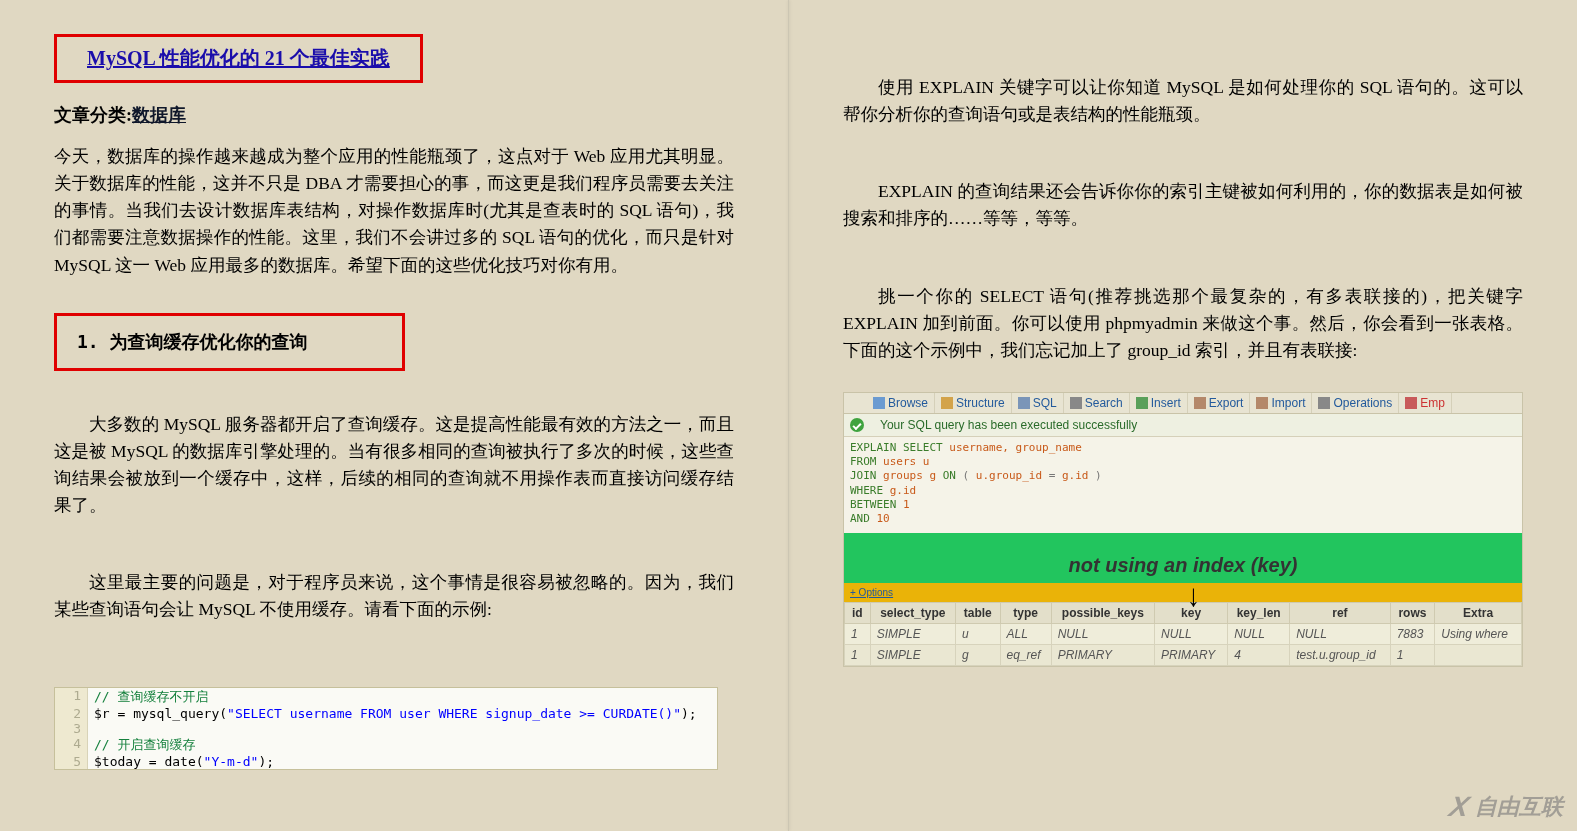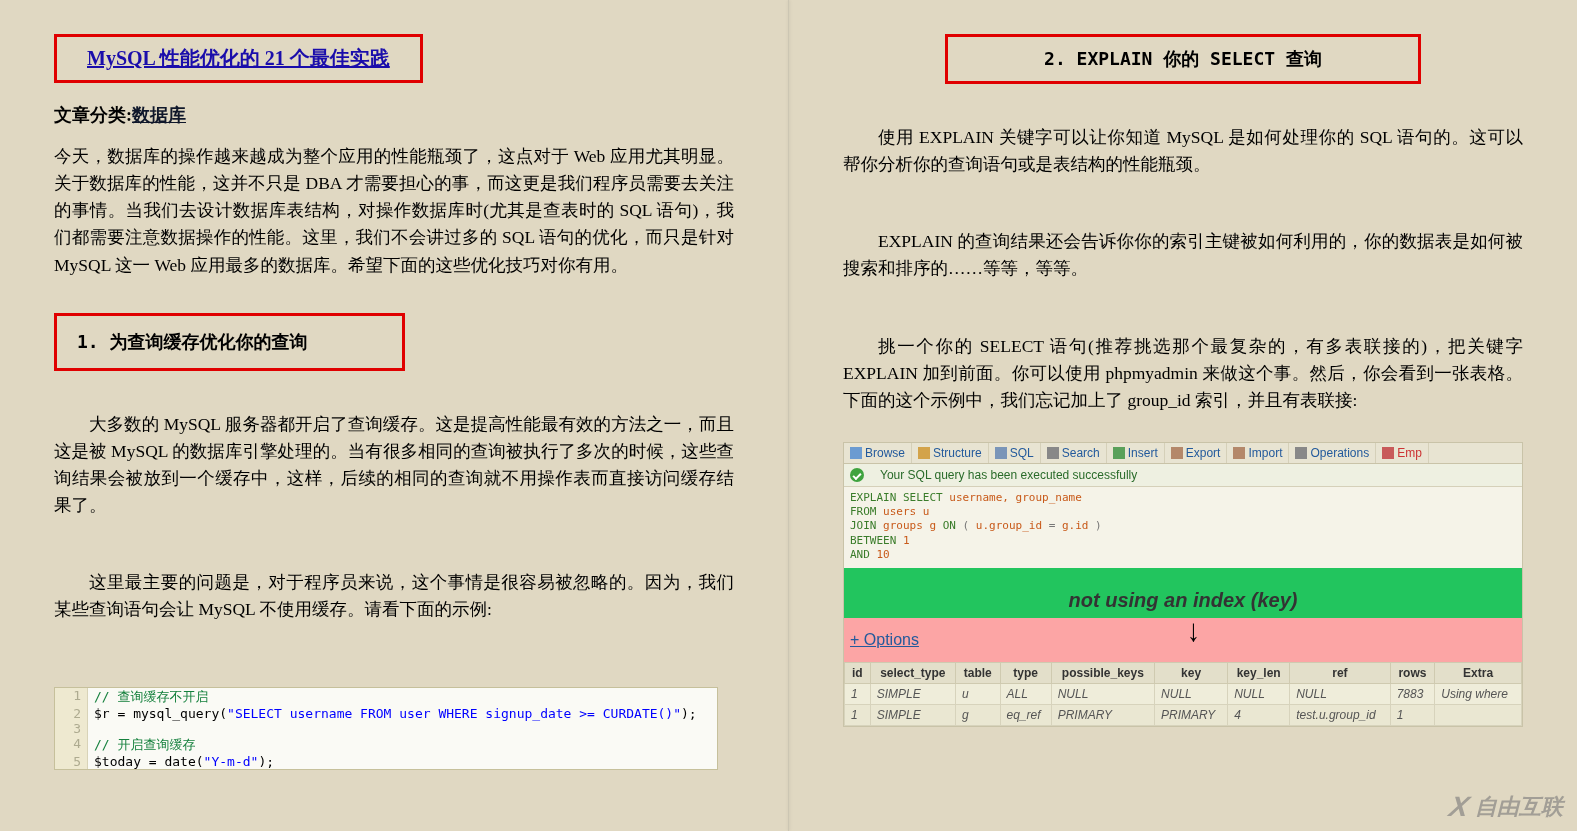--- a/index.html
+++ b/index.html
@@ -15,31 +15,31 @@
   .h2box{margin-top:34px;border:3px solid #e00000;width:305px;padding:14px 20px;}
   .h2boxR{border:3px solid #e00000;width:430px;padding:10px 20px;text-align:center;margin:0 auto;}
   .h2text{font-weight:bold;font-size:18px;font-family:"SimSun",monospace;}
   .codeblock{margin-top:64px;border:1px solid #c6c09b;width:662px;background:#fafaf5;font-family:Consolas,monospace;font-size:13px;}
   .codeline{display:flex;}
   .ln{width:26px;background:#eee9d0;color:#aeab90;text-align:right;padding-right:6px;border-right:1px solid #d8d3b8;user-select:none;}
   .code{padding-left:6px;white-space:pre;}
   .com{color:#15803d;} .var{color:#000;} .str{color:#0000ff;}
   
   .pma{background:#f3f1e4;border:1px solid #c9c3a8;font-family:Verdana,Arial,sans-serif;font-size:12px;color:#333;margin-top:28px;}
-  .pma-tabs{display:flex;background:#e8e4d2;border-bottom:1px solid #c9c3a8;}
+  .pma-tabs{display:flex;background:#e8e4d2;border-bottom:1px solid #c9c3a8;padding-left:23px;}
   .pma-tab{display:flex;align-items:center;gap:3px;padding:3px 6px;border-right:1px solid #d5d0b9;color:#235a9c;}
   .ico{width:12px;height:12px;display:inline-block;}
   .success{display:flex;align-items:center;gap:16px;padding:4px 6px;color:#2a6b2a;background:#eef0e1;border-bottom:1px solid #d5d0b9;}
   .tick{width:14px;height:14px;border-radius:50%;background:#3fa33f;position:relative;}
   .tick::after{content:"";position:absolute;left:3px;top:5px;width:6px;height:3px;border-left:2px solid #fff;border-bottom:2px solid #fff;transform:rotate(-45deg);}
   .sql{font-family:Consolas,monospace;font-size:11px;padding:4px 6px 6px;line-height:1.3;color:#c85a1a;background:#f5f3e8;}
   .sql .kw1{color:#3a7c2a;} .sql .op{color:#777;}
   .annot{font-style:italic;font-weight:bold;font-size:20px;color:#333;text-align:center;padding:18px 0 4px;position:relative;background:#22c55e;line-height:1.4;}
   .arrow{position:absolute;left:343px;top:44px;font-size:26px;color:#000;transform:scaleY(1.2);}
-  .opts{font-size:16px;color:#235a9c;text-decoration:underline;padding:13px 6px;background:#fca5a5;}
+  .opts{font-size:10px;color:#235a9c;text-decoration:underline;padding:4px 6px;background:#eab308;}
   table.res{border-collapse:collapse;width:100%;font-size:12px;background:#f1efde;}
   table.res th{background:#e3dfca;border:1px solid #cfcab0;padding:3px 6px;text-align:center;font-weight:bold;color:#333;}
   table.res td{border:1px solid #d7d3bc;padding:3px 6px;font-style:italic;color:#555;background:#efedda;}
   table.res tr:nth-child(even) td{background:#eae7d2;}
   .watermark{position:absolute;right:14px;bottom:8px;font-family:Arial,sans-serif;font-weight:bold;font-size:22px;color:rgba(120,120,120,.6);font-style:italic;display:flex;align-items:center;gap:6px;}
   .wm-x{font-size:28px;transform:skewX(-12deg);}
 </style>
 </head>
 <body>
 
@@ -81,23 +81,20 @@
       <div class="codeline">
           <div class="ln">5</div>
           <div class="code"><span class="var">$today</span> = date(<span class="str">"Y-m-d"</span>);</div>
         </div>
     </div>
   </div>
 
   <div class="divider"></div>
 
   <div class="page">
-    <div class="h2boxR">
-      <span class="h2text">2. EXPLAIN 你的 SELECT 查询</span>
-    </div>
 
     <p class="para indent" style="margin-top:40px">使用 EXPLAIN 关键字可以让你知道 MySQL 是如何处理你的 SQL 语句的。这可以帮你分析你的查询语句或是表结构的性能瓶颈。</p>
     <p class="para indent" style="margin-top:50px">EXPLAIN 的查询结果还会告诉你你的索引主键被如何利用的，你的数据表是如何被搜索和排序的……等等，等等。</p>
     <p class="para indent" style="margin-top:50px">挑一个你的 SELECT 语句(推荐挑选那个最复杂的，有多表联接的)，把关键字 EXPLAIN 加到前面。你可以使用 phpmyadmin 来做这个事。然后，你会看到一张表格。下面的这个示例中，我们忘记加上了 group_id 索引，并且有表联接:</p>
 
     <div class="pma">
       <div class="pma-tabs">
         <div class="pma-tab">
             <span class="ico" style="background:#6b9bd1"></span>
             <span>Browse</span>
@@ -136,20 +133,21 @@
           </div>
       </div>
       <div class="success">
         <span class="tick"></span>
         <span>Your SQL query has been executed successfully</span>
       </div>
       <div class="sql">
         <div><span class="kw1">EXPLAIN SELECT</span> username, group_name</div>
         <div><span class="kw1">FROM</span> users u</div>
         <div><span class="kw1">JOIN</span> groups g <span class="kw1">ON</span> <span class="op">(</span> u.group_id <span class="op">=</span> g.id <span class="op">)</span></div>
+        <div><span class="kw1">WHERE</span> g.id</div>
         <div><span class="kw1">BETWEEN</span> 1</div>
         <div><span class="kw1">AND</span> 10</div>
       </div>
       <div class="annot">
         <span>not using an index (key)</span>
         <span class="arrow">↓</span>
       </div>
       <div class="opts">+ Options</div>
       <table class="res">
         <thead>

